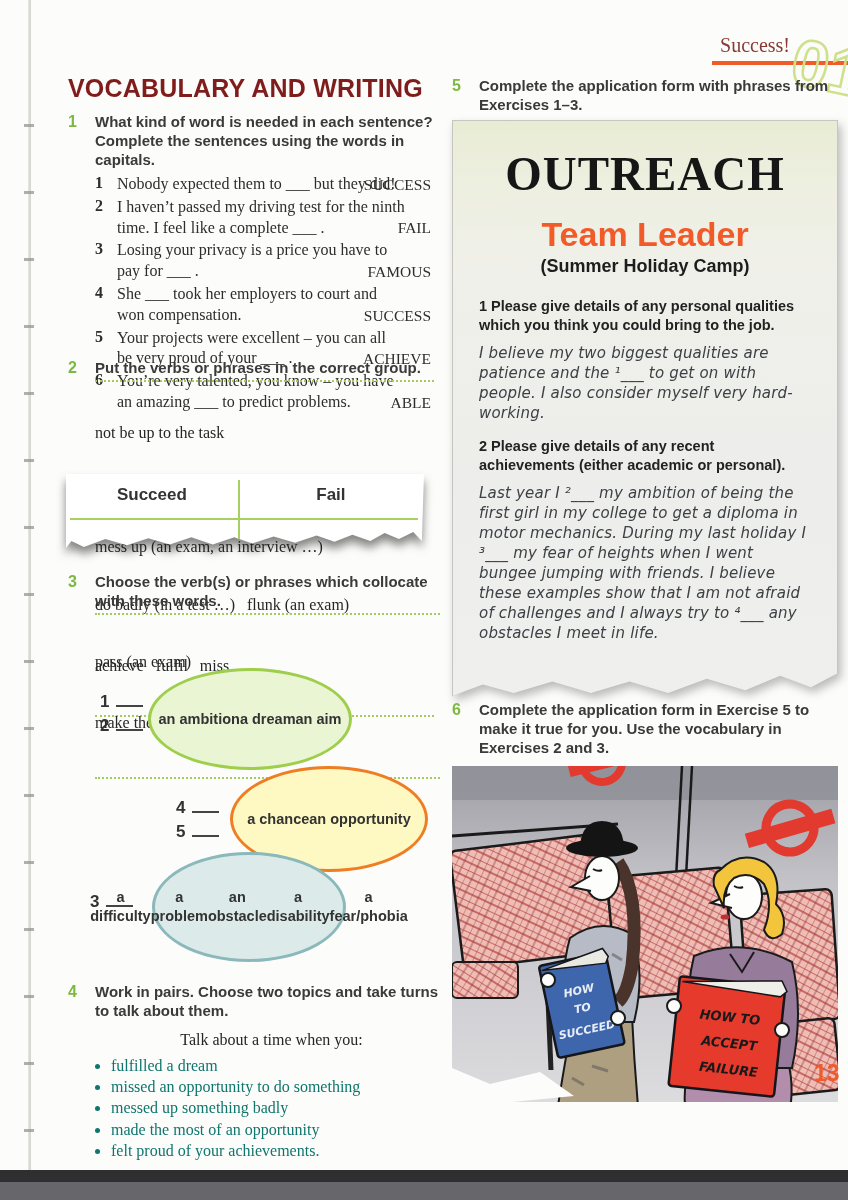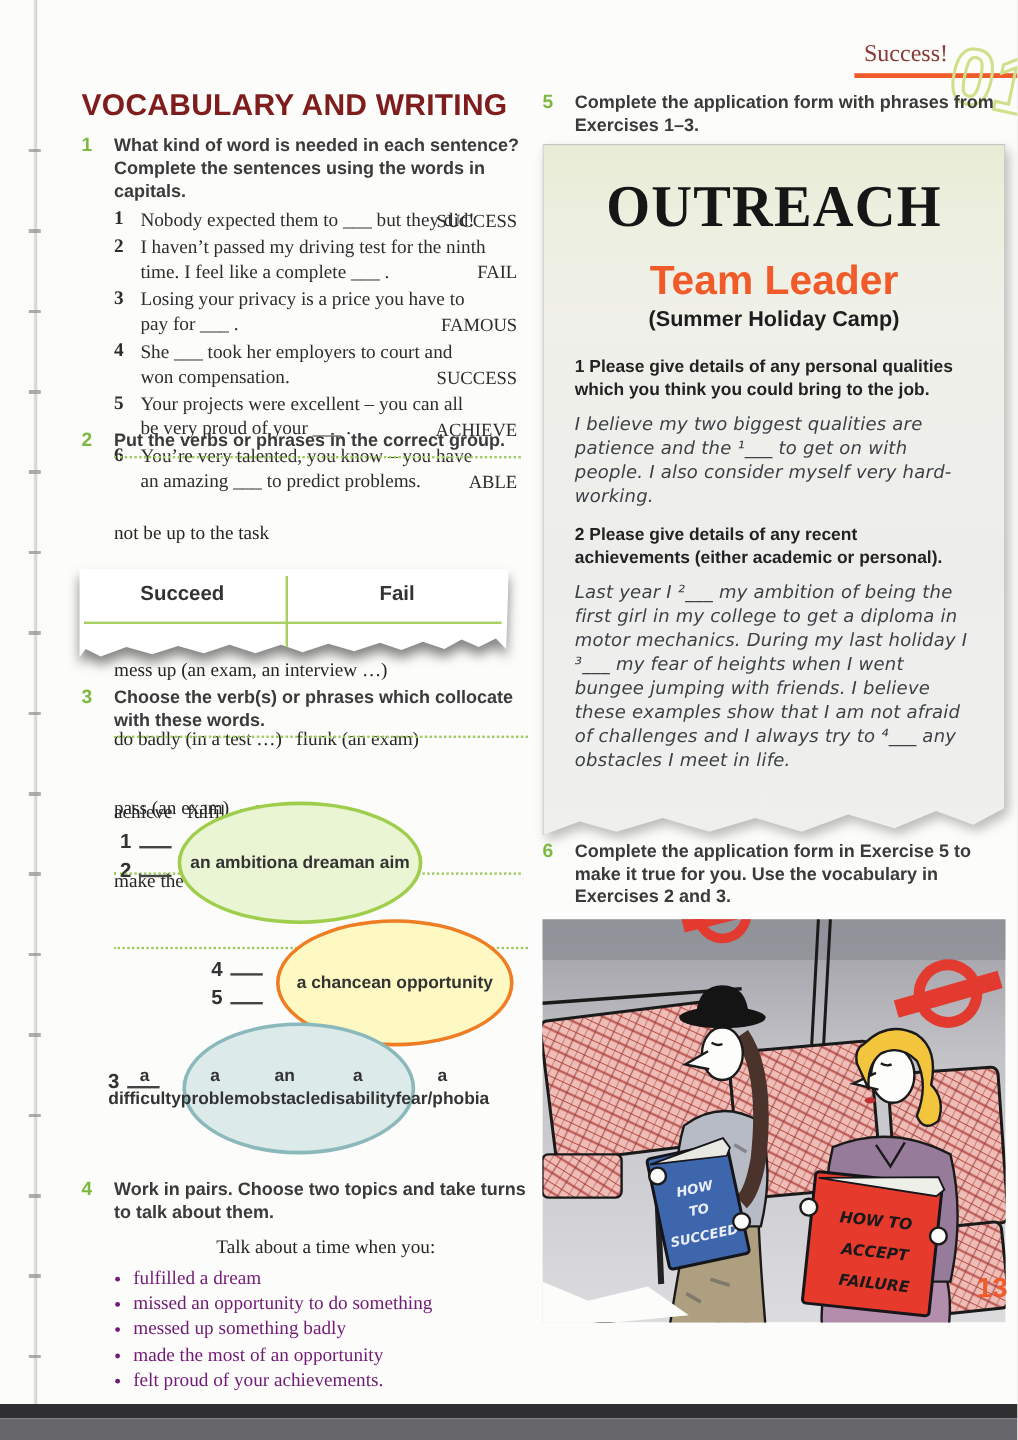--- a/index.html
+++ b/index.html
@@ -28,21 +28,21 @@
   .exinstr{margin:0;font-weight:bold;font-size:15px;line-height:1.28;color:#3a3a3a;}
 
   .serif{font-family:"Liberation Serif",serif;font-size:16px;line-height:1.3;color:#262626;}
 
   .q{position:relative;margin-top:2px;display:grid;grid-template-columns:22px 1fr;}
   .qnum{font-family:"Liberation Serif",serif;font-weight:bold;font-size:16px;}
   .qtext{font-family:"Liberation Serif",serif;font-size:16px;line-height:1.3;max-width:288px;}
   .qcap{position:absolute;right:0;bottom:1px;font-family:"Liberation Serif",serif;font-size:15.5px;}
 
   .dotbox{border-top:2px dotted #9fcb60;border-bottom:2px dotted #9fcb60;
-          padding:16px 0 7px;margin-top:3px;white-space:pre-wrap;}
+          padding:4px 0 7px;margin-top:3px;white-space:pre-wrap;}
   .dotbox div{font-family:"Liberation Serif",serif;font-size:16px;line-height:1.32;color:#262626;}
 
   
   .tear-wrap{position:absolute;left:66px;top:474px;width:358px;
              filter:drop-shadow(0 7px 5px rgba(35,35,35,.55));}
   .succeed-card{position:relative;height:88px;background:#fff;
     clip-path:polygon(0 0,100% 0,99.4% 76%,97% 66%,93% 74%,89% 67%,85% 76%,80% 69%,75% 77%,70% 70%,
       64% 78%,58% 71%,52% 79%,47% 72%,41% 80%,35% 72%,29% 80%,23% 73%,17% 81%,11% 74%,5% 83%,1.5% 76%,0 84%);}
   .sc-head{display:flex;}
   .sc-cell{font-weight:bold;font-size:17px;color:#333;padding-top:11px;text-align:center;}
@@ -59,21 +59,21 @@
   .oval.green{left:80px;top:12px;width:198px;height:96px;background:#e9f5d3;border:3px solid #9fce4d;z-index:1;}
   .oval.orange{left:162px;top:110px;width:192px;height:100px;background:#fef9c3;border:3px solid #ef7d23;z-index:2;}
   .oval.teal{left:84px;top:196px;width:188px;height:104px;background:#dcebe9;border:3px solid #8ab8bb;z-index:3;}
   .blank{position:absolute;font-weight:bold;font-size:17px;color:#333;z-index:4;}
   .bline{display:inline-block;width:27px;border-bottom:2.5px solid #444;margin-left:7px;height:13px;}
   .bk1{left:32px;top:36px;} .bk2{left:32px;top:60px;}
   .bk4{left:108px;top:142px;} .bk5{left:108px;top:166px;}
   .bk3{left:22px;top:236px;}
 
   .bullets{margin:4px 0 0;padding-left:16px;}
-  .bullets li{font-family:"Liberation Serif",serif;font-size:16px;line-height:1.32;color:#701a75;}
+  .bullets li{font-family:"Liberation Serif",serif;font-size:16px;line-height:1.32;color:#0f766e;}
 
   
   .form-wrap{position:absolute;left:452px;top:120px;width:386px;
              filter:drop-shadow(3px 5px 5px rgba(60,60,60,.35));}
   .appform{position:relative;height:576px;border:1px solid #c6c6c0;
     background:linear-gradient(180deg,#e9ecd4 0%,#edefdf 10%,#f0f0ea 26%,#ededeb 60%,#efefed 100%);
     clip-path:polygon(0 0,100% 0,100% 96%,93% 98.5%,85% 96.5%,76% 99%,66% 97%,56% 99.5%,46% 97.5%,
       36% 99.5%,26% 97.5%,16% 99.5%,8% 98%,0 100%);
     padding:0 26px;box-sizing:border-box;overflow:hidden;}
   .brand{margin:26px 0 0;text-align:center;font-family:"Liberation Serif",serif;font-weight:bold;

